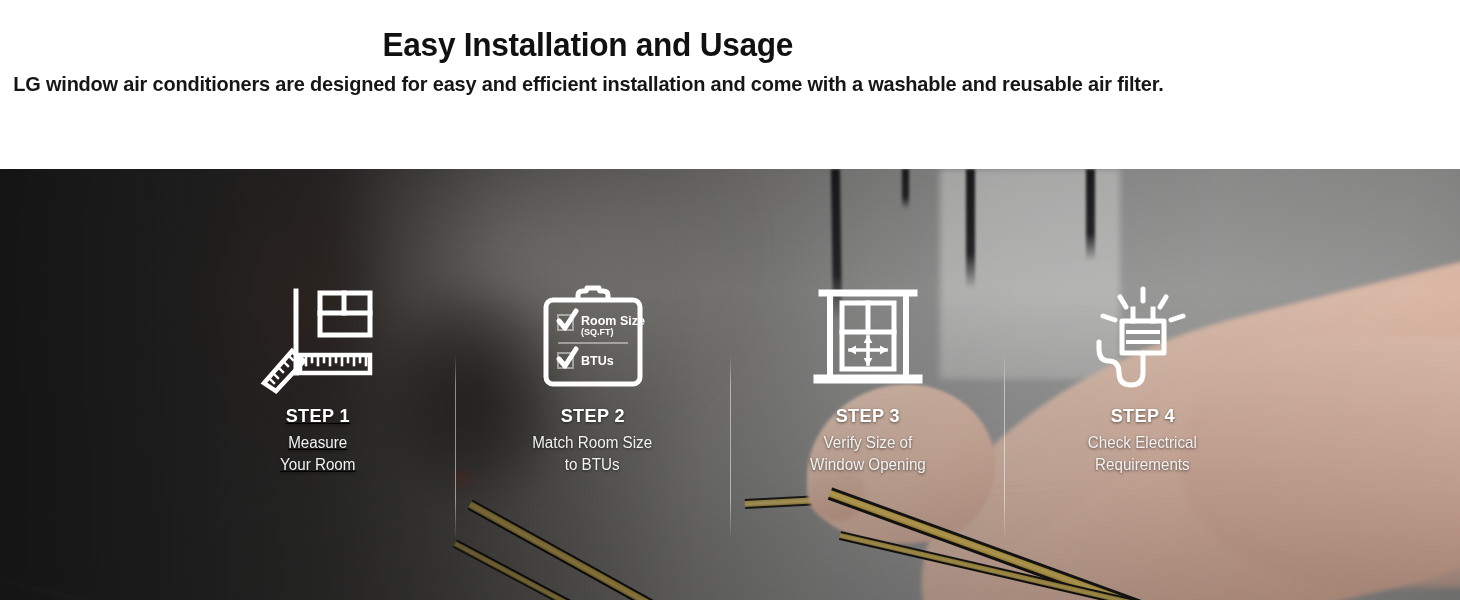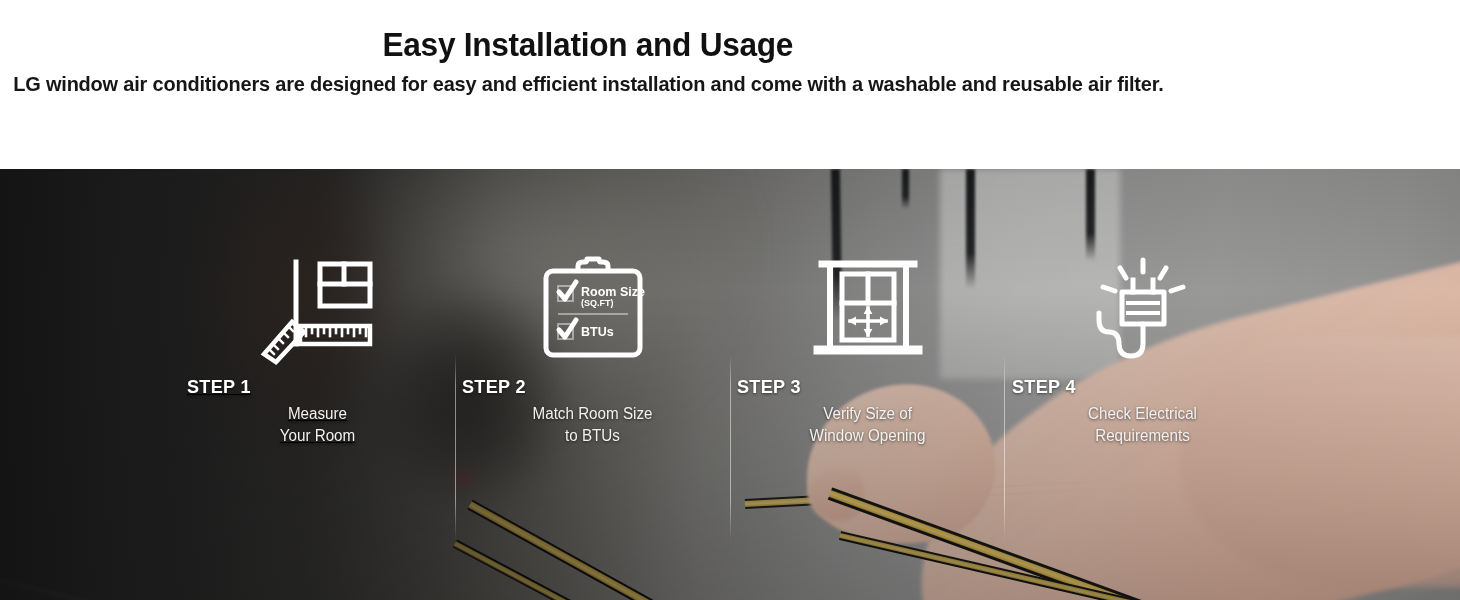--- a/index.html
+++ b/index.html
@@ -184,22 +184,22 @@
   }
 
   
   .steps {
     position:absolute; left:0; top:0; width:1460px; height:431px;
     display:flex; align-items:flex-start;
   }
   .step {
     position:relative;
     width:275px;
-    display:flex; flex-direction:column; 
-    padding-top:91px;
+    display:flex; flex-direction:column; align-items:center;
+    padding-top:120px;
   }
   .step-icon { height:100px; display:flex; align-items:center; justify-content:center; }
   .step-title {
     margin-top:16px;
     font-size:19px; font-weight:700; color:#ffffff;
     letter-spacing:0.4px;
     text-shadow:0 1px 3px rgba(0,0,0,0.55);
     transform:scaleX(0.95);
   }
   .step-desc {

